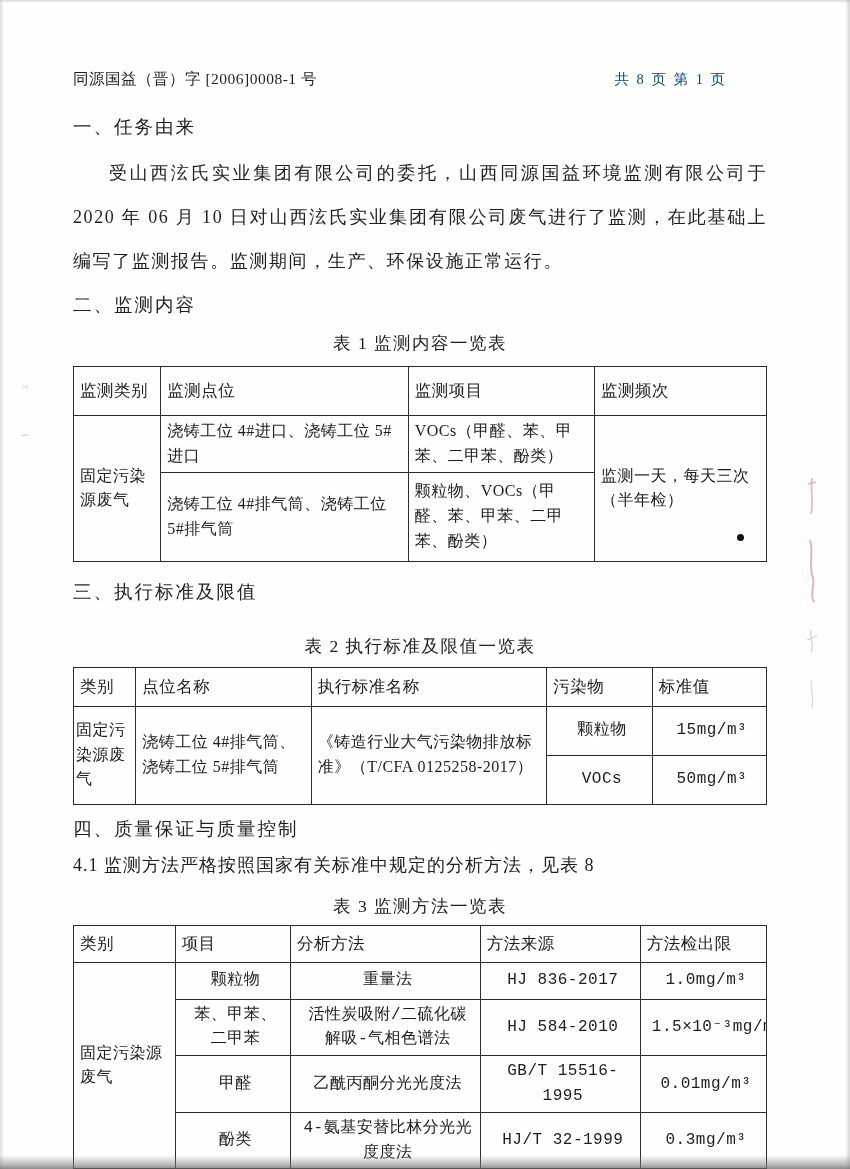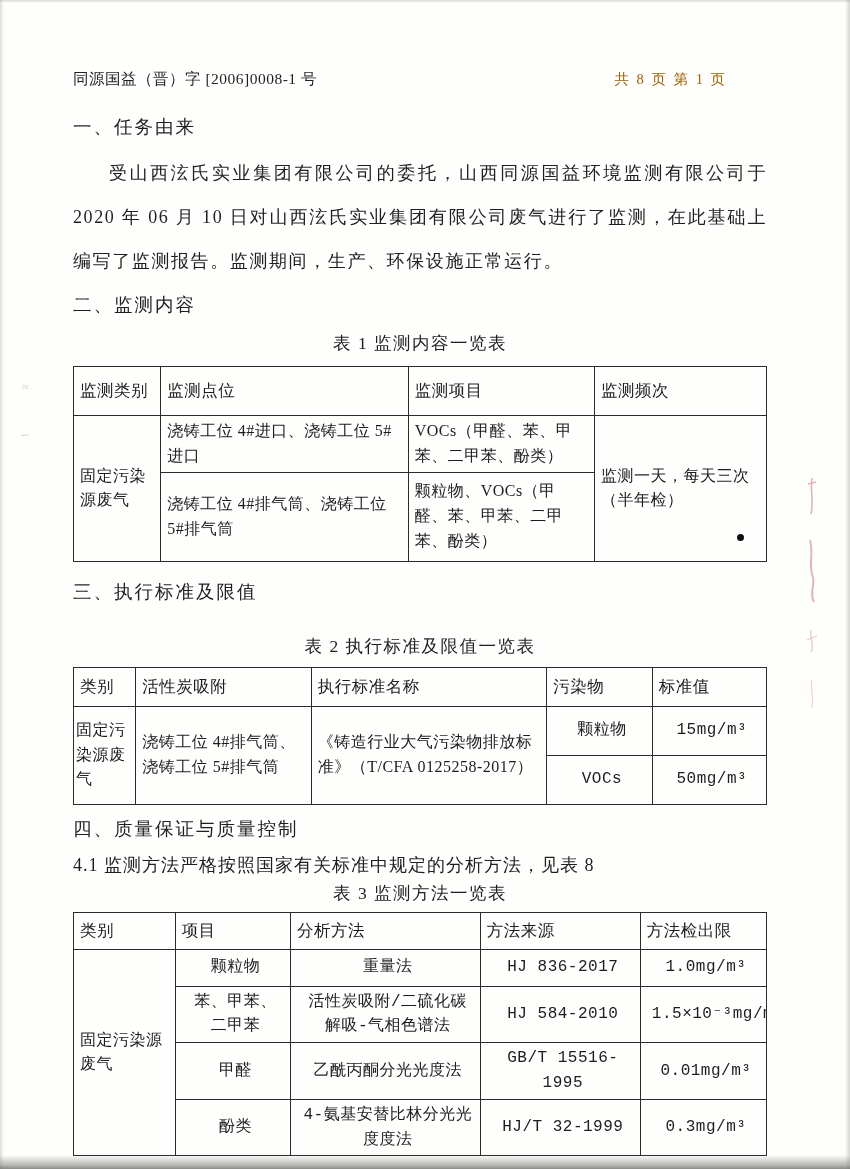--- a/index.html
+++ b/index.html
@@ -32,40 +32,40 @@
   
   .logo-row{display:flex;align-items:flex-start;}
   .logo-mark{width:52px;height:52px;flex:0 0 auto;margin-top:2px;}
   .logo-text-block{margin-left:8px;}
   .logo-title{font-size:29px;font-weight:bold;letter-spacing:5px;line-height:30px;color:#161616;}
   .logo-sub{font-size:11.5px;font-weight:bold;letter-spacing:1.4px;color:#2a2a2a;margin-top:1px;}
   .slogan{display:flex;margin-left:46px;padding-top:6px;}
   .slogan span{font-size:23px;font-weight:900;letter-spacing:3px;margin-right:46px;color:#141414;}
   .doc-row{display:flex;justify-content:space-between;align-items:baseline;margin-top:3px;}
   .doc-number{font-size:15.5px;letter-spacing:.5px;}
-  .page-info{font-size:14.5px;letter-spacing:2px;margin-right:40px;color:#a16207;}
+  .page-info{font-size:14.5px;letter-spacing:2px;margin-right:40px;color:#0c4a6e;}
 
   
   .sec-heading{font-size:18.5px;letter-spacing:2px;font-weight:normal;margin:0;}
   .h-1{margin-top:24px;}
   .h-2{margin-top:9px;}
   .h-3{margin-top:17px;}
   .h-4{margin-top:11px;}
   .para{
     font-size:18px;line-height:44px;letter-spacing:1.6px;
     text-indent:2em;text-align:justify;margin:12px 0 0 0;
   }
   .line-41{font-size:18px;letter-spacing:1px;margin-top:12px;}
 
   .tbl-caption{
     text-align:center;font-size:17.5px;letter-spacing:1.5px;
   }
   .cap-1{margin-top:14px;}
   .cap-2{margin-top:30px;}
-  .cap-3{margin-top:4px;}
+  .cap-3{margin-top:17px;}
 
   table{
     width:100%;border-collapse:collapse;table-layout:fixed;
     font-size:16px;color:#1d1d1d;
   }
   .t1{margin-top:11px;}
   .t2{margin-top:9px;}
   .t3{margin-top:7px;}
   th,td{
     border:1.4px solid #2b2b2b;
@@ -155,21 +155,21 @@
       <colgroup>
           <col style="width:9%">
           <col style="width:25.3%">
           <col style="width:34%">
           <col style="width:15.2%">
           <col style="width:16.5%">
         </colgroup>
       <tbody>
           <tr>
         <th>类别</th>
-        <th>活性炭吸附</th>
+        <th>点位名称</th>
         <th>执行标准名称</th>
         <th>污染物</th>
         <th>标准值</th>
       </tr>
       <tr>
         <td rowspan="2" style="padding:3px 2px">固定污染源废气</td>
         <td rowspan="2">浇铸工位 4#排气筒、浇铸工位 5#排气筒</td>
         <td rowspan="2">《铸造行业大气污染物排放标准》（T/CFA 0125258-2017）</td>
         <td class="cell-left">颗粒物</td>
         <td class="cell-left">15mg/m³</td>

